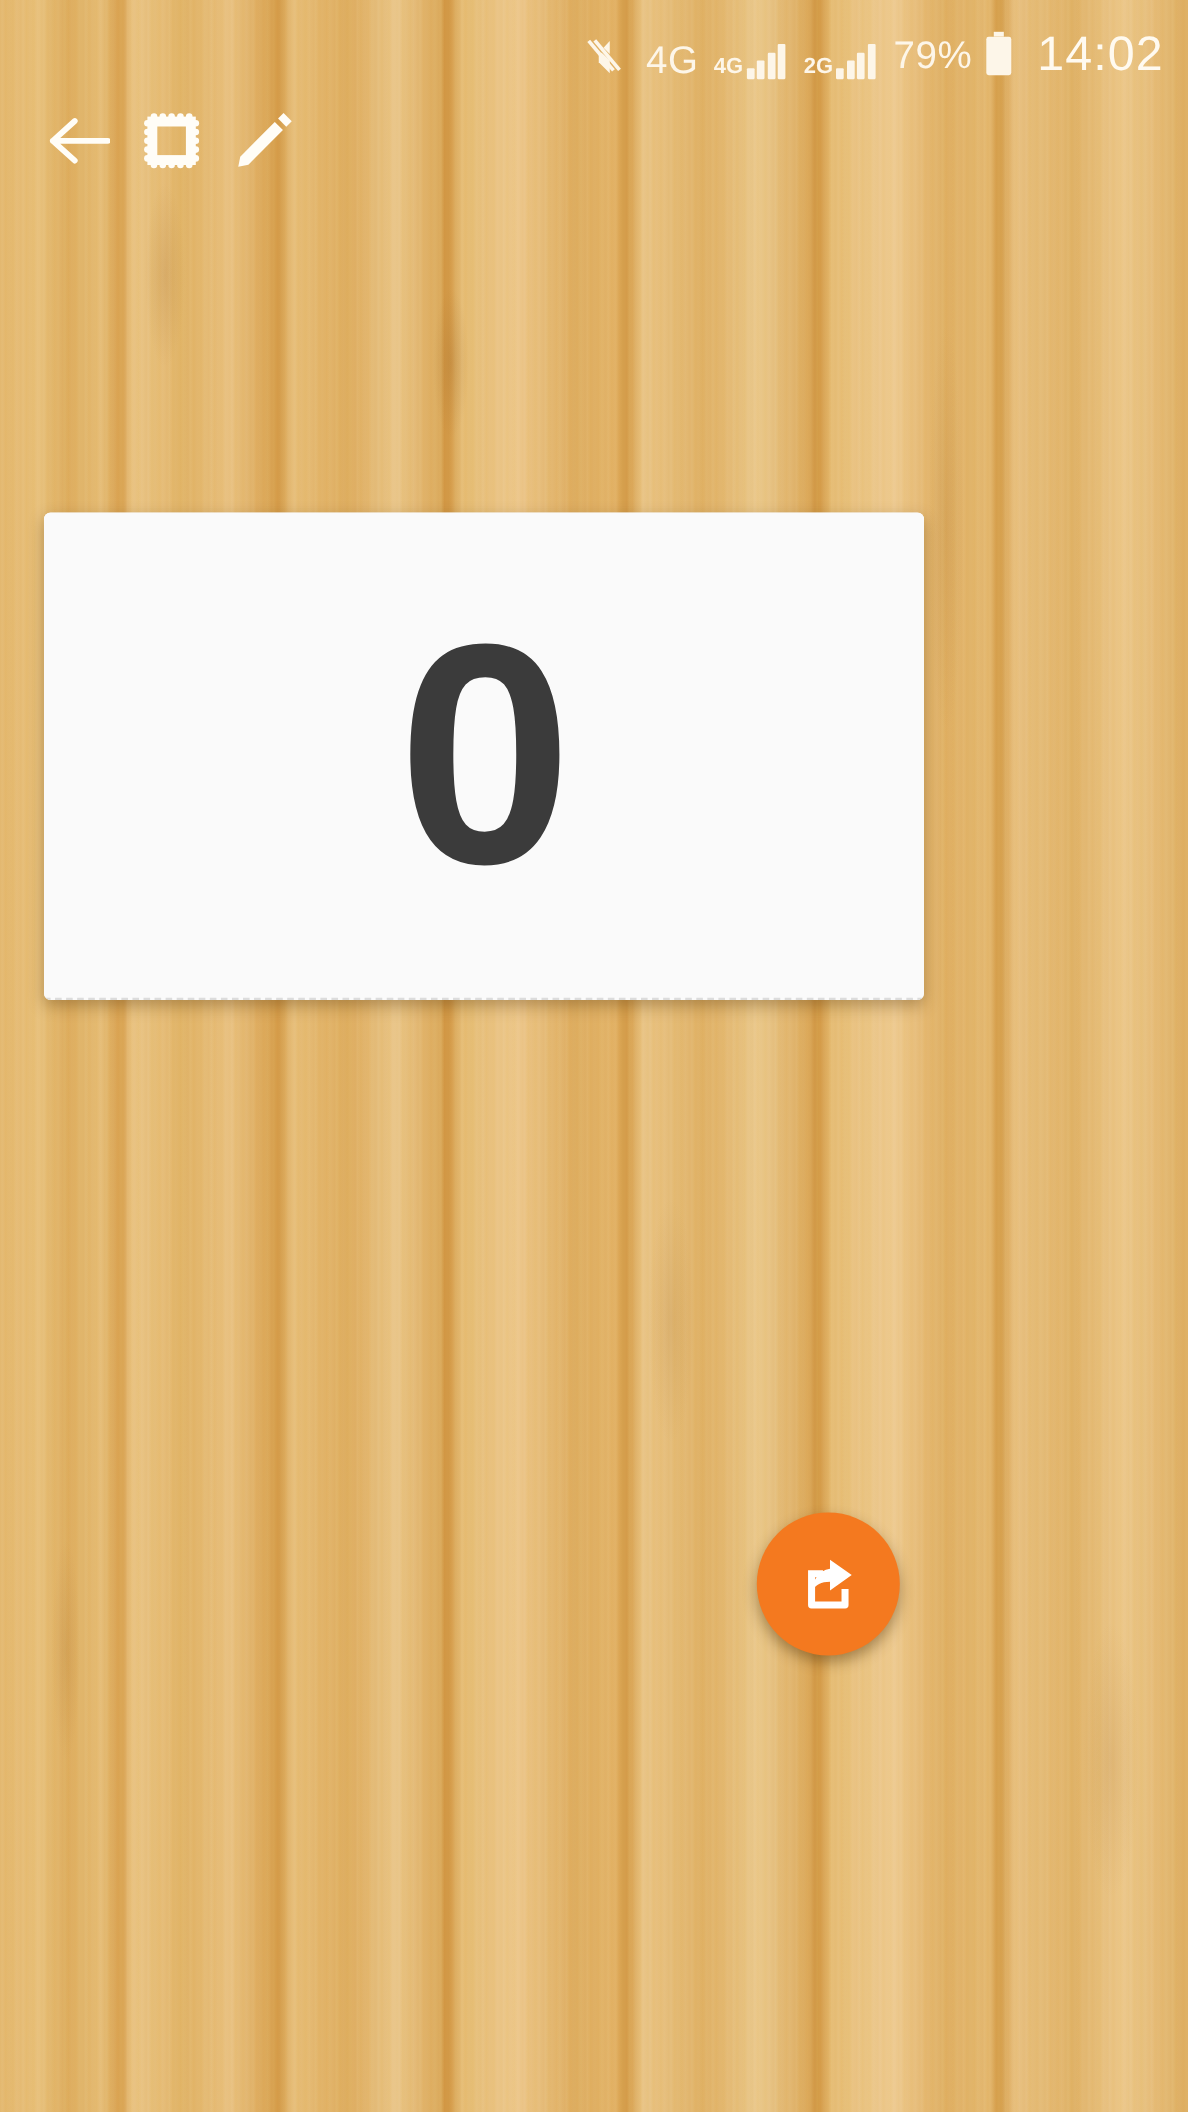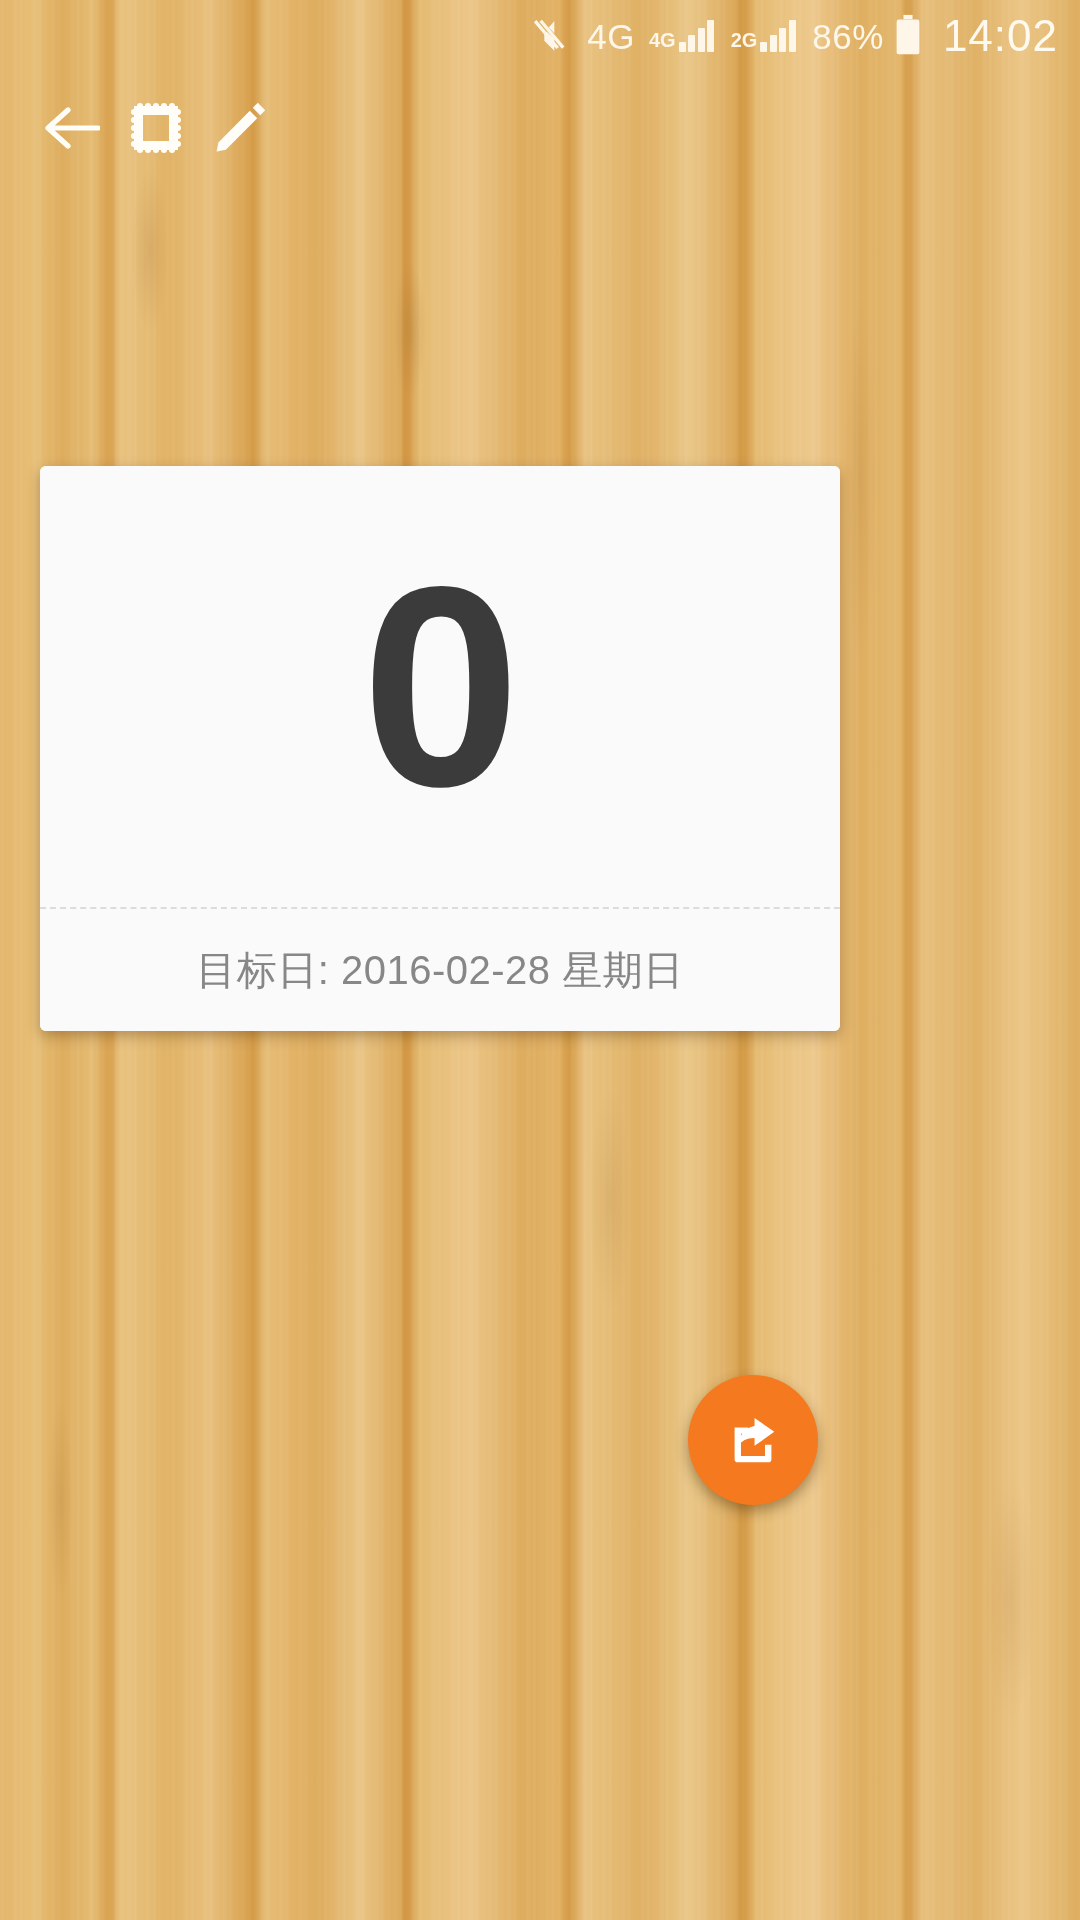--- a/index.html
+++ b/index.html
@@ -66,21 +66,21 @@
       radial-gradient(ellipse 18px 140px at 60px 1500px, rgba(150,94,32,0.14), transparent 72%),
       radial-gradient(ellipse 24px 100px at 410px 330px, rgba(140,86,28,0.18), transparent 68%);
   }
 
   
   #statusbar {
     position: absolute;
     top: 0; left: 0; right: 0;
     height: 72px;
     display: flex;
-    align-items: center;
+    align-items: flex-end;
     justify-content: flex-end;
     padding-right: 22px;
     box-sizing: border-box;
     color: #fdf6e9;
   }
   .sb-item { display: flex; align-items: flex-end; margin-left: 14px; }
   .sb-text {
     font-size: 35px;
     font-weight: 400;
     letter-spacing: 0.5px;
@@ -249,21 +249,21 @@
     <span class="net-label">2G</span>
     <span class="bars">
         <i></i>
         <i></i>
         <i></i>
         <i></i>
       </span>
   </div>
 
   <div class="sb-item" style="align-items:center;">
-    <span class="sb-text">86%</span>
+    <span class="sb-text">79%</span>
     <svg width="30" height="44" viewBox="0 0 16 24" style="margin-left:9px;">
       <rect x="5.5" y="0.5" width="5" height="2.4" fill="#fdf6e9"></rect>
       <rect x="1.8" y="3" width="12.4" height="19" rx="1.2" fill="#fdf6e9"></rect>
     </svg>
   </div>
 
   <div id="clock">14:02</div>
 </div>
 
 <div id="appbar">
@@ -317,23 +317,20 @@
         <path d="M20.4 3.9 L22.9 1.4 L26.6 5.1 L24.1 7.6 Z"></path>
       </g>
     </svg>
   </div>
 </div>
 
 <div id="card">
   <div id="card-body">
     <div id="day-count">0</div>
   </div>
-  <div id="card-footer">
-    <div id="target-date">目标日: 2016-02-28 星期日</div>
-  </div>
 </div>
 
 <div id="fab">
   <svg width="62" height="62" viewBox="0 0 32 32">
     <g fill="#ffffff">
       <path d="M6.5 9.5 H13.5 V12.8 H9.8 V24.2 H22.2 V18.4 H25.5 V25.9 A1.6 1.6 0 0 1 23.9 27.5 H8.1 A1.6 1.6 0 0 1 6.5 25.9 Z"></path>
       <path d="M16.8 4.6 L27.0 11.8 L16.8 19.0 V15.0 C12.6 15.0 10.2 16.4 8.4 19.2 C8.9 14.1 11.2 9.6 16.8 8.8 Z"></path>
     </g>
   </svg>
 </div>

